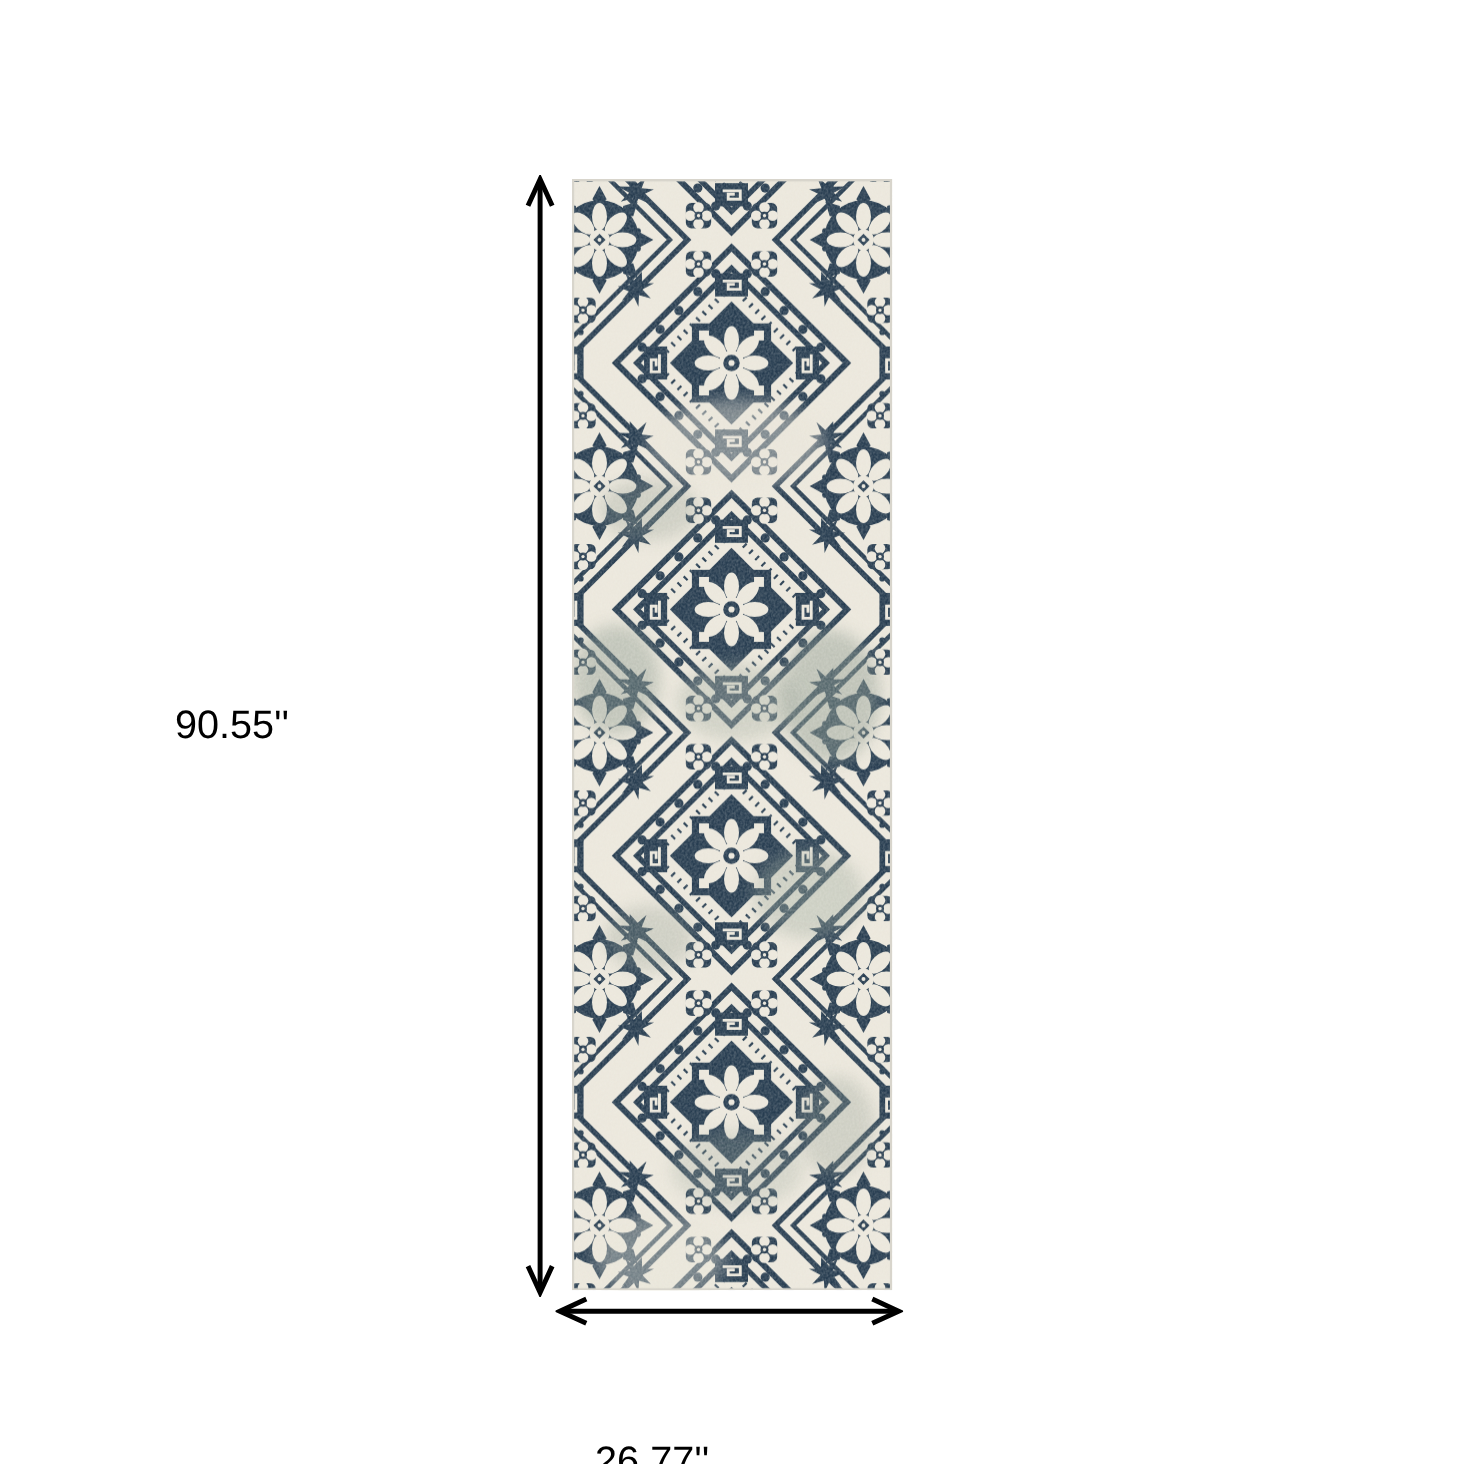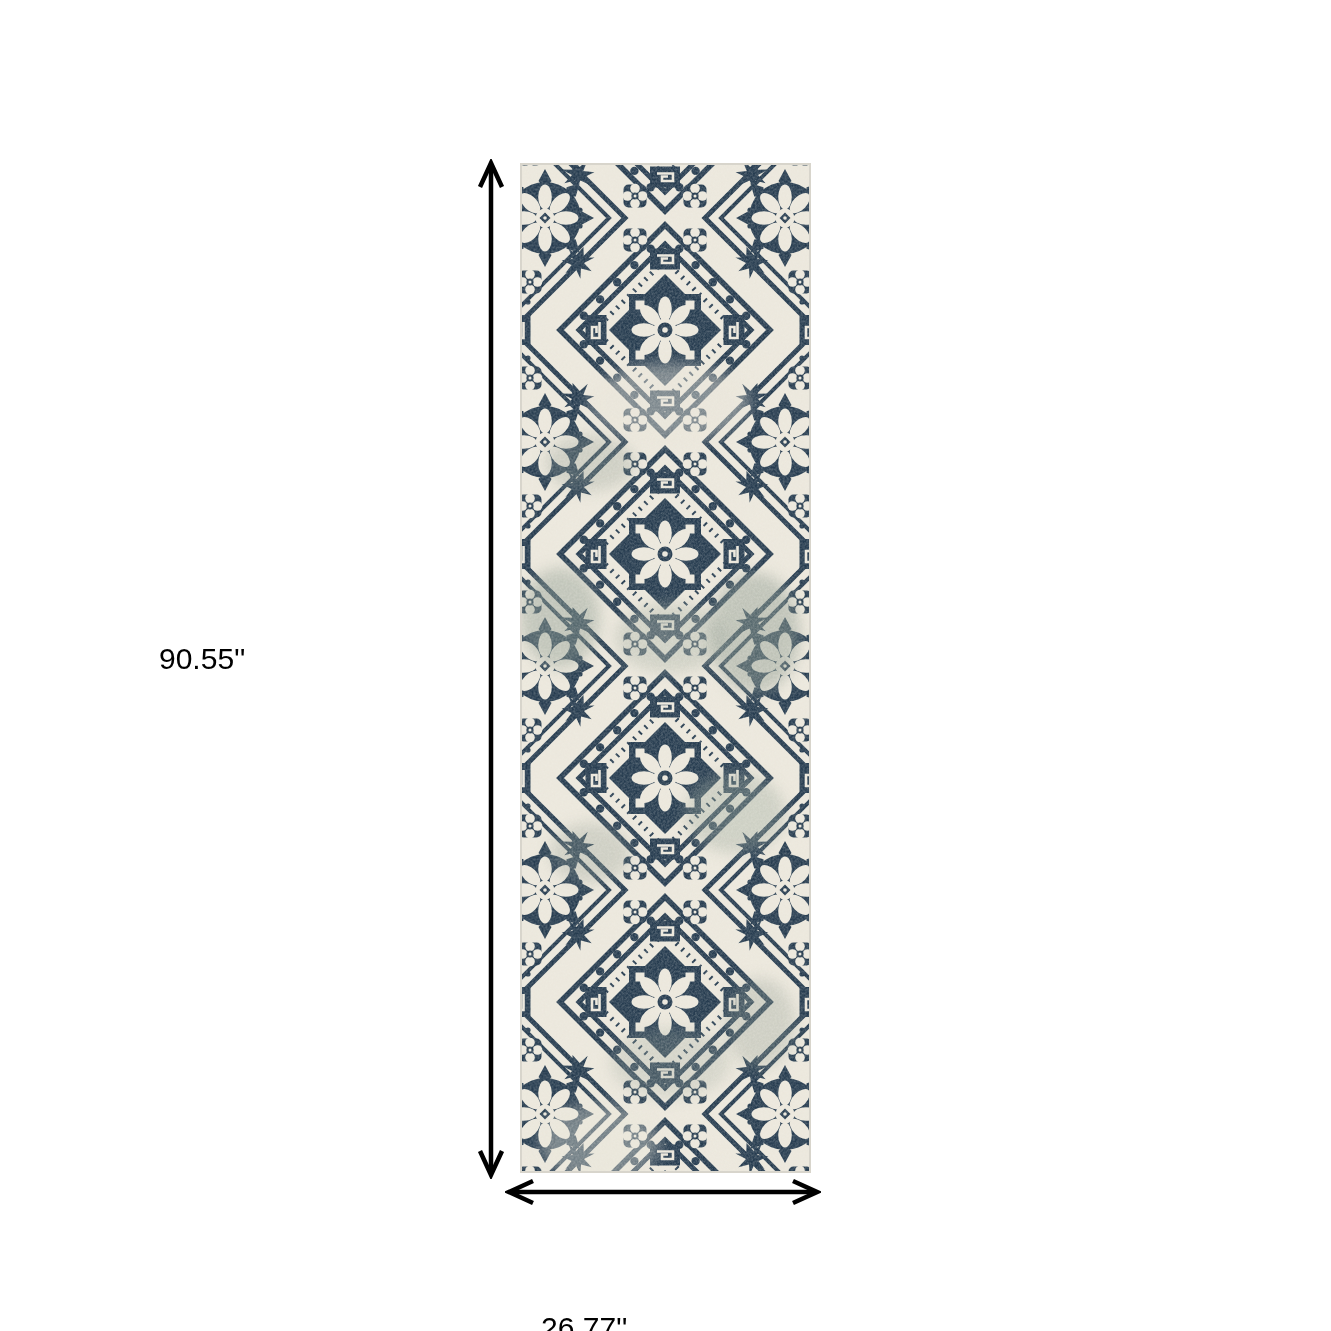--- a/index.html
+++ b/index.html
@@ -32,21 +32,21 @@
     top: 159px;
   }
   .h-arrow {
     position: absolute;
     left: 505px;
     top: 1178px;
   }
   .dim-label {
     position: absolute;
     color: #000000;
-    font-size: 30px;
+    font-size: 36px;
     line-height: 30px;
     white-space: nowrap;
   }
   .height-label { left: 159px; top: 644px; }
   .width-label  { left: 541px; top: 1273px; margin-top: 40px; }
 </style>
 </head>
 <body>
 
 <div class="canvas">

